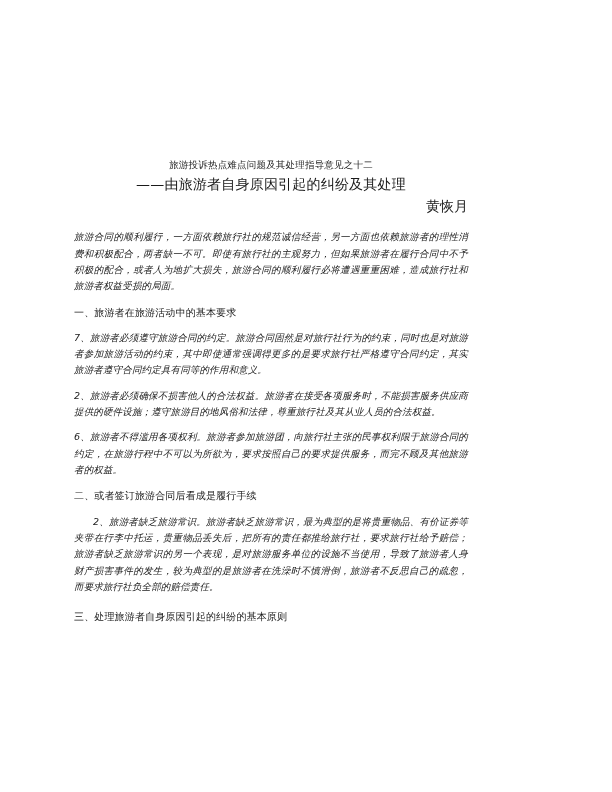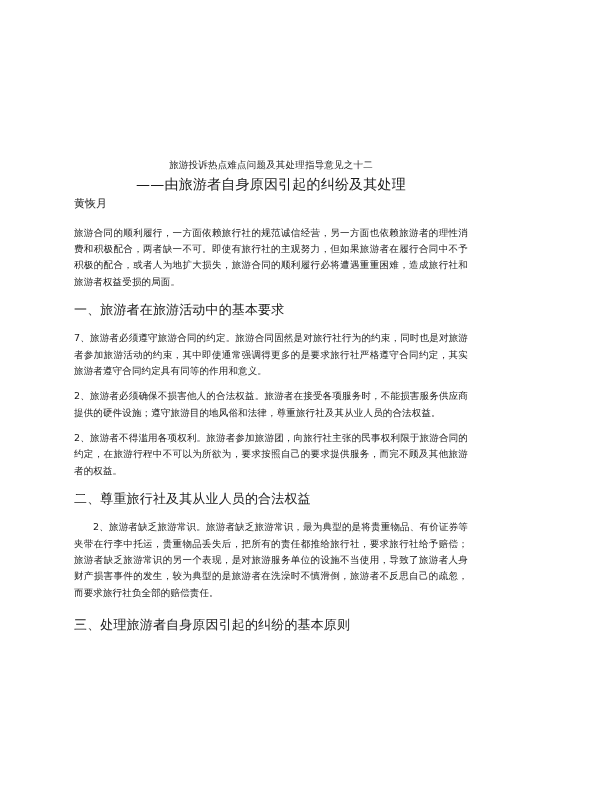--- a/index.html
+++ b/index.html
@@ -30,54 +30,55 @@
     letter-spacing: 0.2px;
   }
   .doc-subtitle {
     text-align: center;
     font-size: 14px;
     line-height: 1.5;
     margin: 0 0 1px 0;
     letter-spacing: 0.2px;
   }
   .doc-author {
-    text-align: left;
-    font-size: 11px;
+    text-align: right;
+    font-size: 14px;
     line-height: 1.5;
     margin: 0 0 12px 0;
   }
   p.para {
     font-size: 9.5px;
     line-height: 1.72;
     margin: 0 0 9px 0;
     text-align: justify;
     letter-spacing: 0.15px;
+    font-style: italic;
   }
   p.para.indent {
     text-indent: 19px;
   }
   p.heading {
-    font-size: 13px;
+    font-size: 10px;
     line-height: 1.72;
     margin: 0 0 9px 0;
     text-align: left;
     letter-spacing: 0.15px;
   }
   .spacer-sm { height: 4px; }
 </style>
 </head>
 <body>
 
 <div class="page">
   <div class="doc-title">旅游投诉热点难点问题及其处理指导意见之十二</div>
   <div class="doc-subtitle">——由旅游者自身原因引起的纠纷及其处理</div>
   <div class="doc-author">黄恢月</div>
 
   <p class="para">旅游合同的顺利履行，一方面依赖旅行社的规范诚信经营，另一方面也依赖旅游者的理性消费和积极配合，两者缺一不可。即使有旅行社的主观努力，但如果旅游者在履行合同中不予积极的配合，或者人为地扩大损失，旅游合同的顺利履行必将遭遇重重困难，造成旅行社和旅游者权益受损的局面。</p>
   <p class="heading">一、旅游者在旅游活动中的基本要求</p>
   <p class="para">7、旅游者必须遵守旅游合同的约定。旅游合同固然是对旅行社行为的约束，同时也是对旅游者参加旅游活动的约束，其中即使通常强调得更多的是要求旅行社严格遵守合同约定，其实旅游者遵守合同约定具有同等的作用和意义。</p>
   <p class="para">2、旅游者必须确保不损害他人的合法权益。旅游者在接受各项服务时，不能损害服务供应商提供的硬件设施；遵守旅游目的地风俗和法律，尊重旅行社及其从业人员的合法权益。</p>
-  <p class="para">2、旅游者不得滥用各项权利。旅游者参加旅游团，向旅行社主张的民事权利限于旅游合同的约定，在旅游行程中不可以为所欲为，要求按照自己的要求提供服务，而完不顾及其他旅游者的权益。</p>
-  <p class="heading">二、尊重旅行社及其从业人员的合法权益</p>
+  <p class="para">6、旅游者不得滥用各项权利。旅游者参加旅游团，向旅行社主张的民事权利限于旅游合同的约定，在旅游行程中不可以为所欲为，要求按照自己的要求提供服务，而完不顾及其他旅游者的权益。</p>
+  <p class="heading">二、或者签订旅游合同后看成是履行手续</p>
   <p class="para indent">2、旅游者缺乏旅游常识。旅游者缺乏旅游常识，最为典型的是将贵重物品、有价证券等夹带在行李中托运，贵重物品丢失后，把所有的责任都推给旅行社，要求旅行社给予赔偿；旅游者缺乏旅游常识的另一个表现，是对旅游服务单位的设施不当使用，导致了旅游者人身财产损害事件的发生，较为典型的是旅游者在洗澡时不慎滑倒，旅游者不反思自己的疏忽，而要求旅行社负全部的赔偿责任。</p>
   <div class="spacer-sm"></div>
   <p class="heading">三、处理旅游者自身原因引起的纠纷的基本原则</p>
 </div>
 
 </body></html>

